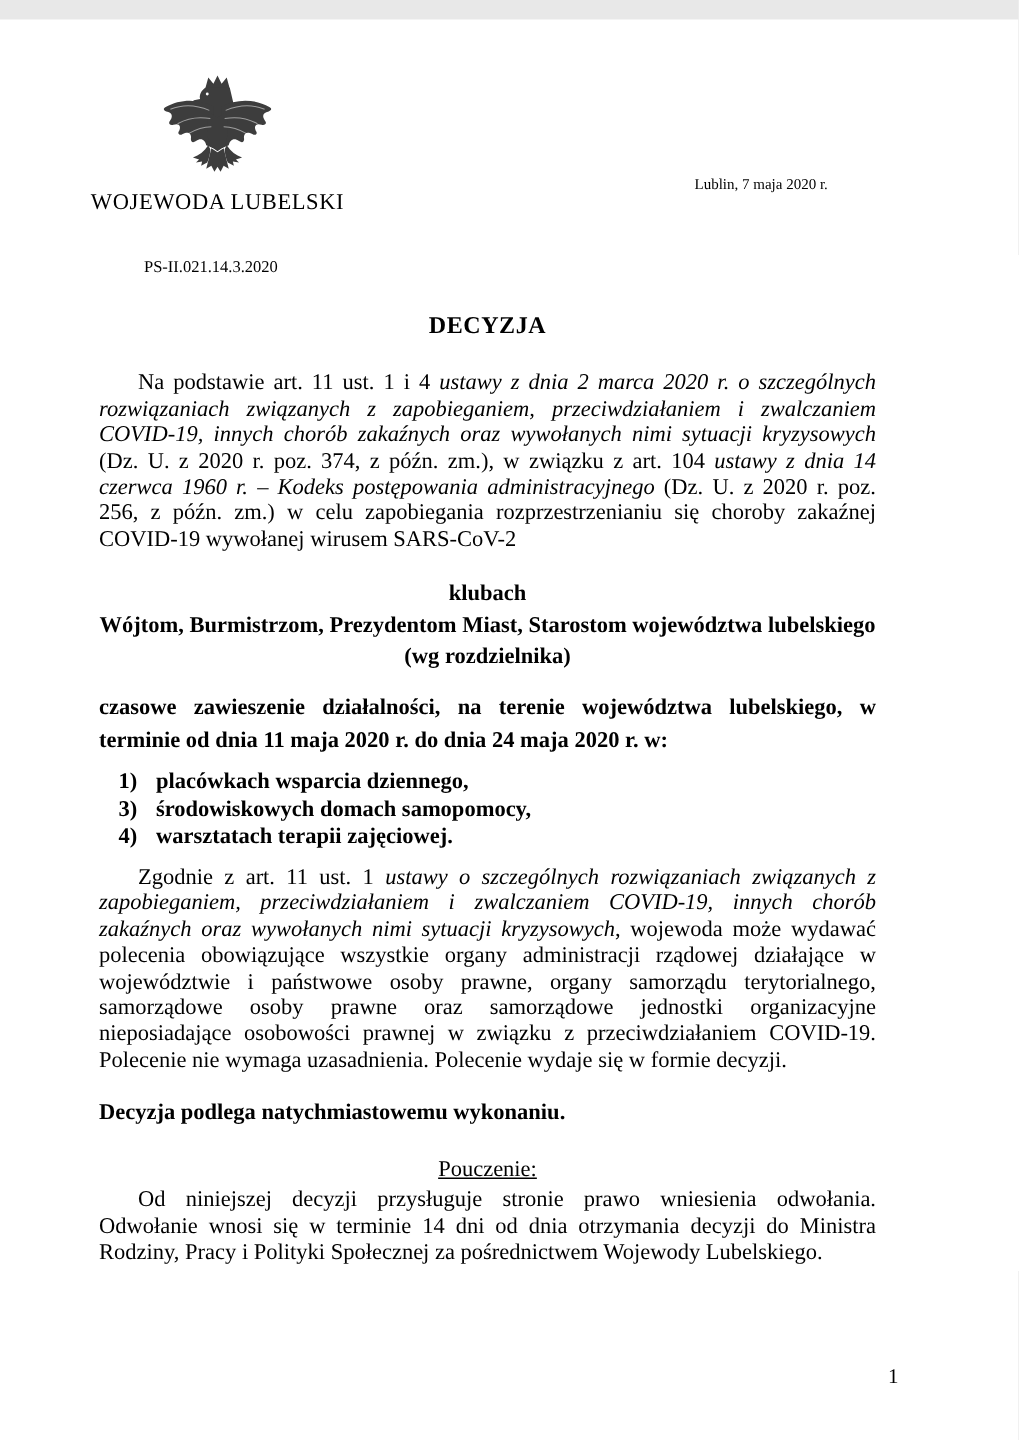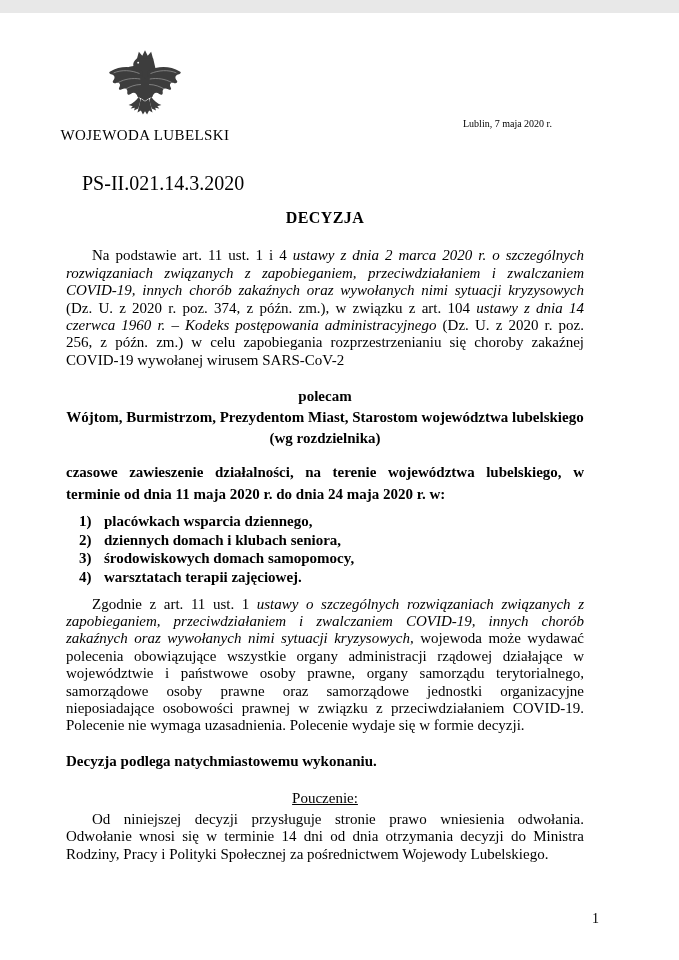--- a/index.html
+++ b/index.html
@@ -31,23 +31,23 @@
   }
   .place-date {
     position: absolute;
     left: 463px;
     top: 105px;
     font-size: 10px;
     white-space: nowrap;
   }
   .case-number {
     position: absolute;
-    left: 82px;
+    left: 96px;
     top: 159px;
-    font-size: 20px;
+    font-size: 11px;
     white-space: nowrap;
   }
   
   .content {
     position: absolute;
     left: 66px;
     top: 196px;
     width: 518px;
     line-height: 17.4px;
     text-align: justify;
@@ -134,30 +134,29 @@
   <div class="place-date">Lublin, 7 maja 2020 r.</div>
   <div class="case-number">PS-II.021.14.3.2020</div>
 
   <div class="content">
 
     <div class="doc-title">DECYZJA</div>
 
     <p class="body-par"><span>Na podstawie art. 11 ust. 1 i 4 </span><span class="it">ustawy z dnia 2 marca 2020 r. o szczególnych rozwiązaniach związanych z zapobieganiem, przeciwdziałaniem i zwalczaniem COVID-19, innych chorób zakaźnych oraz wywołanych nimi sytuacji kryzysowych</span><span> (Dz. U. z 2020 r. poz. 374, z późn. zm.), w związku z art. 104 </span><span class="it">ustawy z dnia 14 czerwca 1960 r. – Kodeks postępowania administracyjnego</span><span> (Dz. U. z 2020 r. poz. 256, z późn. zm.) w celu zapobiegania rozprzestrzenianiu się choroby zakaźnej COVID-19 wywołanej wirusem SARS-CoV-2</span></p>
 
     <div class="center-block">
-      <div>polecam</div>
+      <div>klubach</div>
       <div>Wójtom, Burmistrzom, Prezydentom Miast, Starostom województwa lubelskiego</div>
       <div>(wg rozdzielnika)</div>
     </div>
 
     <p class="subject">czasowe zawieszenie działalności, na terenie województwa lubelskiego, w terminie od dnia 11 maja 2020 r. do dnia 24 maja 2020 r. w:</p>
 
     <ol class="suspension-list">
       <li><span class="li-num">1)</span><span>placówkach wsparcia dziennego,</span></li>
-      <li><span class="li-num">2)</span><span>dziennych domach i klubach seniora,</span></li>
       <li><span class="li-num">3)</span><span>środowiskowych domach samopomocy,</span></li>
       <li><span class="li-num">4)</span><span>warsztatach terapii zajęciowej.</span></li>
     </ol>
 
     <p class="body-par"><span>Zgodnie z art. 11 ust. 1 </span><span class="it">ustawy o szczególnych rozwiązaniach związanych z zapobieganiem, przeciwdziałaniem i zwalczaniem COVID-19, innych chorób zakaźnych oraz wywołanych nimi sytuacji kryzysowych</span><span>, wojewoda może wydawać polecenia obowiązujące wszystkie organy administracji rządowej działające w województwie i państwowe osoby prawne, organy samorządu terytorialnego, samorządowe osoby prawne oraz samorządowe jednostki organizacyjne nieposiadające osobowości prawnej w związku z przeciwdziałaniem COVID-19. Polecenie nie wymaga uzasadnienia. Polecenie wydaje się w formie decyzji.</span></p>
 
     <p class="enforcement">Decyzja podlega natychmiastowemu wykonaniu.</p>
 
     <p class="pouczenie-heading"><span>Pouczenie:</span></p>
 

